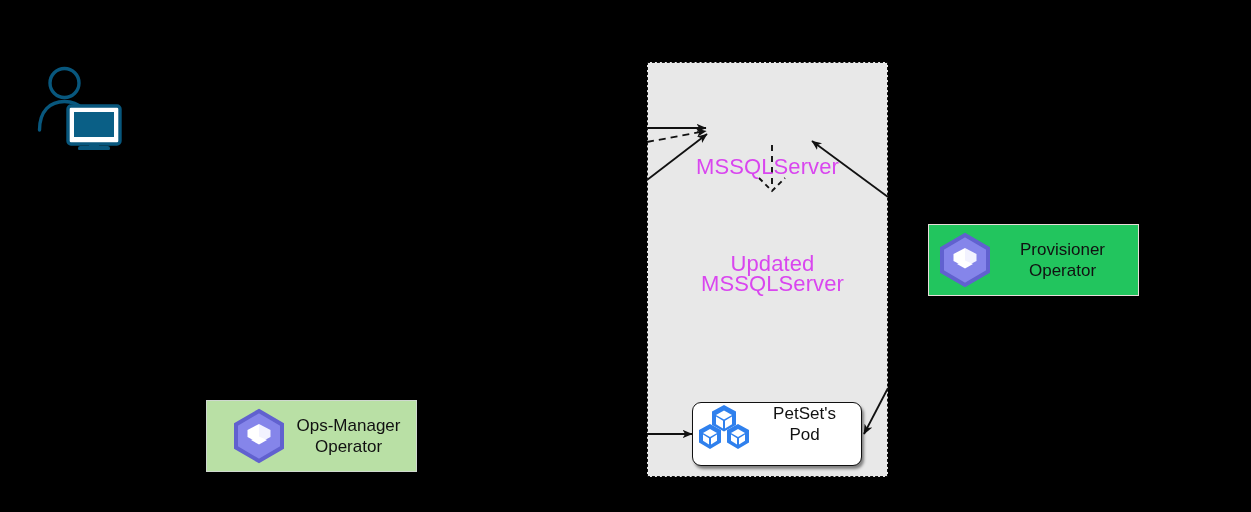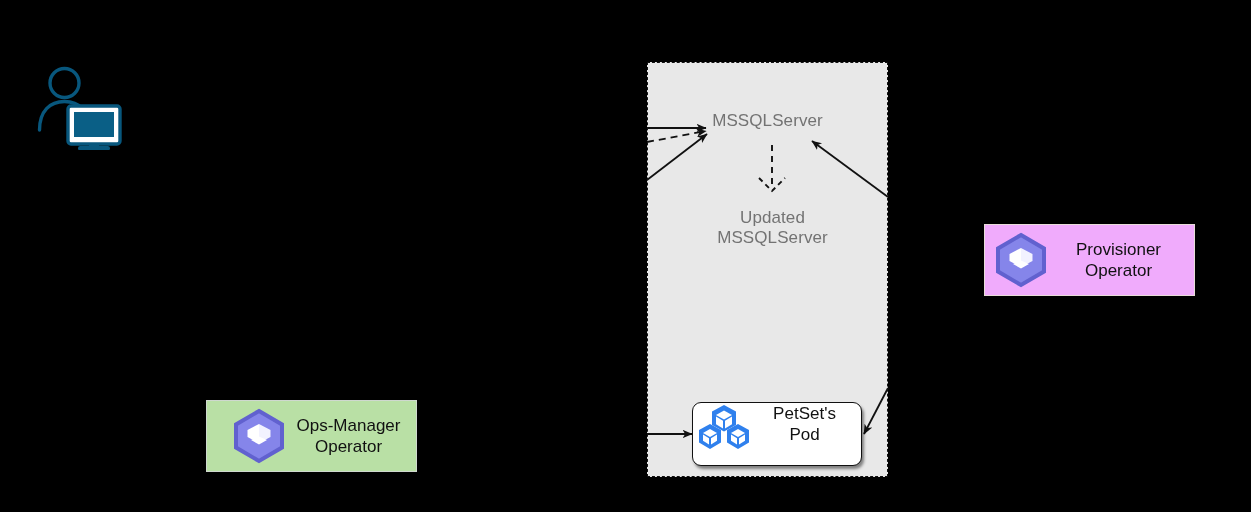--- a/index.html
+++ b/index.html
@@ -11,34 +11,34 @@
   
   .ns-container{
     position:absolute;left:647px;top:62px;width:241px;height:415px;
     background:#e8e8e8;
     border:1px dashed #111;
     box-sizing:border-box;
   }
 
   
   .plain-label{
-    position:absolute;color:#737373;font-size:17px;line-height:20px;
-    text-align:center;white-space:pre;letter-spacing:.1px;
+    position:absolute;color:#d946ef;font-size:22px;line-height:20px;
+    text-align:center;white-space:pre;letter-spacing:.1px;margin-top:46px;
   }
   #lbl-mssql{left:647px;top:111px;width:241px;}
   #lbl-updated{left:652px;top:208px;width:241px;}
 
   
   .op-box{
     position:absolute;display:flex;align-items:center;
     box-sizing:border-box;
     box-shadow:2px 2px 3px rgba(0,0,0,.35);
   }
   #ops-manager{left:206px;top:400px;width:211px;height:72px;background:#b9e0a5;border:1px solid #cfd8cf;padding-left:16px;}
-  #provisioner{left:984px;top:224px;width:211px;height:72px;background:#f0abfc;border:1px solid #e8dcd9;}
+  #provisioner{left:928px;top:224px;width:211px;height:72px;background:#22c55e;border:1px solid #e8dcd9;}
   .op-icon{width:56px;height:56px;flex:0 0 56px;margin-left:8px;}
   .op-text{flex:1;text-align:center;color:#111;font-size:17px;line-height:21px;white-space:pre;padding-right:6px;}
 
   
   #pod-box{
     position:absolute;left:692px;top:402px;width:170px;height:64px;
     background:#ffffff;border:1.6px solid #111;border-radius:9px;
     display:flex;align-items:flex-start;
     box-shadow:2px 3px 3px rgba(0,0,0,.45);
     box-sizing:border-box;

